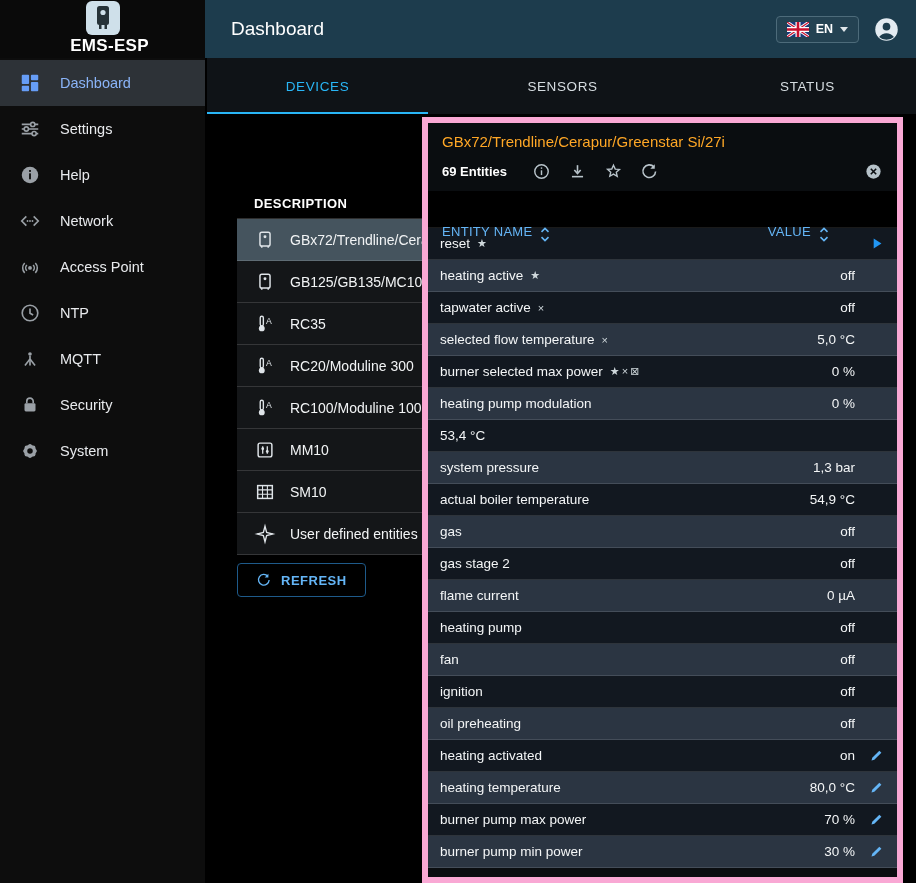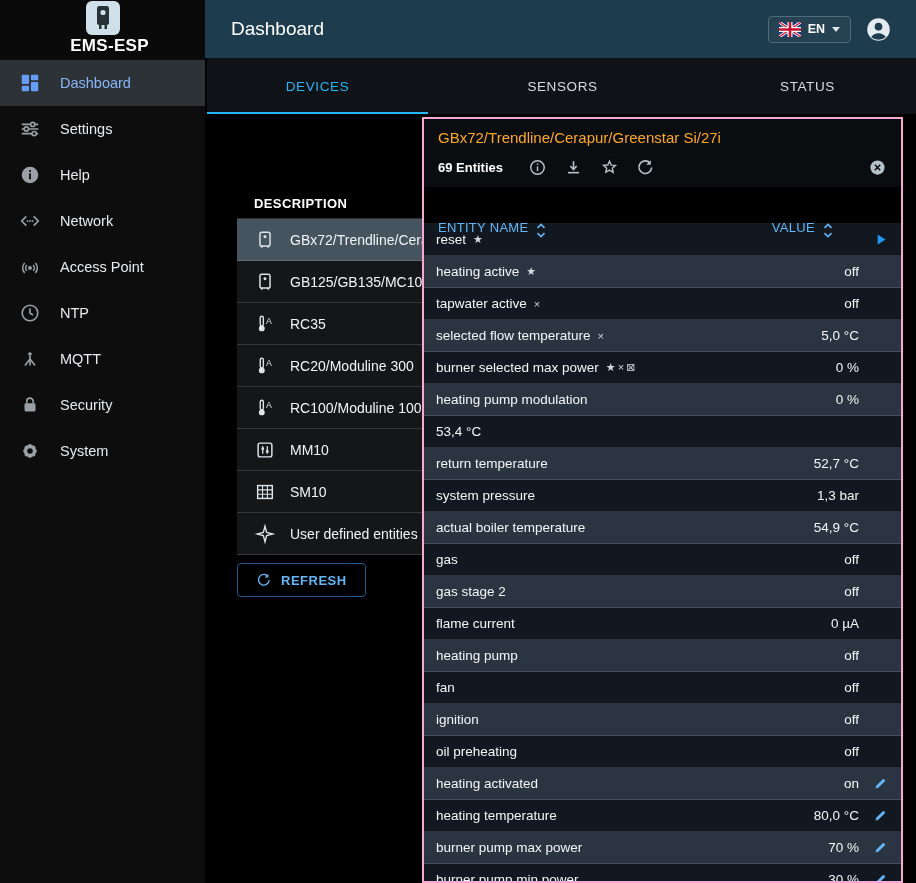--- a/index.html
+++ b/index.html
@@ -17,21 +17,21 @@
   .nav-item .nicon{width:24px;height:24px;margin-right:18px;color:#9aa0a6;display:flex;align-items:center;justify-content:center;}
   .nav-item .nlabel{font-size:14.5px;}
   .nav-item.active{background:#2d3237;}
   .nav-item.active .nlabel{color:#8ab4f8;}
   .nav-item.active .nicon{color:#669df6;}
 
   
   .appbar{position:absolute;left:205px;top:0;width:711px;height:58px;background:#1d3c4d;
           display:flex;align-items:center;box-shadow:0 2px 4px rgba(0,0,0,.45);z-index:2;}
   .appbar-title{font-size:19px;margin-left:26px;color:#fff;}
-  .appbar-right{margin-left:auto;display:flex;align-items:center;gap:14px;padding-right:24px;}
+  .appbar-right{margin-left:auto;display:flex;align-items:center;gap:14px;padding-right:16px;}
   .lang-btn{display:flex;align-items:center;gap:7px;border:1px solid #4d6b7a;border-radius:4px;
             padding:5px 10px;background:rgba(255,255,255,0.03);cursor:pointer;}
   .lang-label{font-size:12.5px;font-weight:bold;color:#fff;}
   .caret{width:0;height:0;border-left:4.5px solid transparent;border-right:4.5px solid transparent;border-top:5px solid #e0e6ea;}
   .avatar{width:27px;height:27px;cursor:pointer;}
 
   
   .tabbar{position:absolute;left:207px;top:58px;width:711px;height:56px;background:#0f1317;display:flex;z-index:2;gap:24px;}
   .tab{flex:1;display:flex;align-items:center;justify-content:center;position:relative;cursor:pointer;
        font-size:13.5px;letter-spacing:.6px;font-weight:500;color:#d6dde1;}
@@ -50,21 +50,21 @@
         border-bottom:1px solid rgba(255,255,255,.14);cursor:pointer;overflow:hidden;white-space:nowrap;}
   .drow.selected{background:#45545e;}
   .dicon{width:22px;height:22px;margin:0 14px 0 17px;color:#dfe4e8;flex:none;}
   .dname{font-size:14px;color:#f2f4f5;}
   .refresh-btn{margin-top:8px;margin-left:0;display:inline-flex;align-items:center;gap:9px;
                border:1px solid #1e5a8a;border-radius:4px;padding:8px 18px;background:transparent;
                color:#64b5f6;font-size:13px;font-weight:bold;letter-spacing:.5px;cursor:pointer;}
 
   
   .dialog{position:absolute;left:217px;top:11px;width:481px;height:766px;background:#0a0d10;
-          border:2px solid #f9a8d4;box-sizing:border-box;overflow:hidden;z-index:5;}
+          border:6px solid #f9a8d4;box-sizing:border-box;overflow:hidden;z-index:5;}
   .dialog-title{color:#ffa726;font-size:15px;padding:10px 14px 4px 14px;}
   .dialog-toolbar{display:flex;align-items:center;gap:17px;padding:3px 14px 6px 14px;height:28px;}
   .entities-count{font-size:13px;font-weight:bold;color:#fff;margin-right:8px;}
   .tool-icon{width:19px;height:19px;color:#b9c4cb;cursor:pointer;flex:none;}
   .close-icon{margin-left:auto;}
   .etable-header{display:flex;align-items:center;height:36px;background:#000;padding:0 14px;
                  border-bottom:1px solid rgba(255,255,255,.1);}
   .hcol-name,.hcol-value{display:flex;align-items:center;gap:6px;color:#64b5f6;font-size:13px;font-weight:500;letter-spacing:.3px;margin-top:44px;}
   .hcol-value{margin-left:auto;}
   .hspacer{width:52px;}
@@ -451,28 +451,20 @@
             </div>
           <div class="ecell-value">0 %</div>
           <div class="ecell-action"></div>
         </div>
 
         <div class="erow">
           <div class="ecell-value">53,4 °C</div>
           <div class="ecell-action"></div>
         </div>
 
-        <div class="erow">
-          <div class="ecell-name">
-              <span class="ename">return temperature</span>
-              <span class="eflags"></span>
-            </div>
-          <div class="ecell-value">52,7 °C</div>
-          <div class="ecell-action"></div>
-        </div>
 
         <div class="erow">
           <div class="ecell-name">
               <span class="ename">system pressure</span>
               <span class="eflags"></span>
             </div>
           <div class="ecell-value">1,3 bar</div>
           <div class="ecell-action"></div>
         </div>
 

